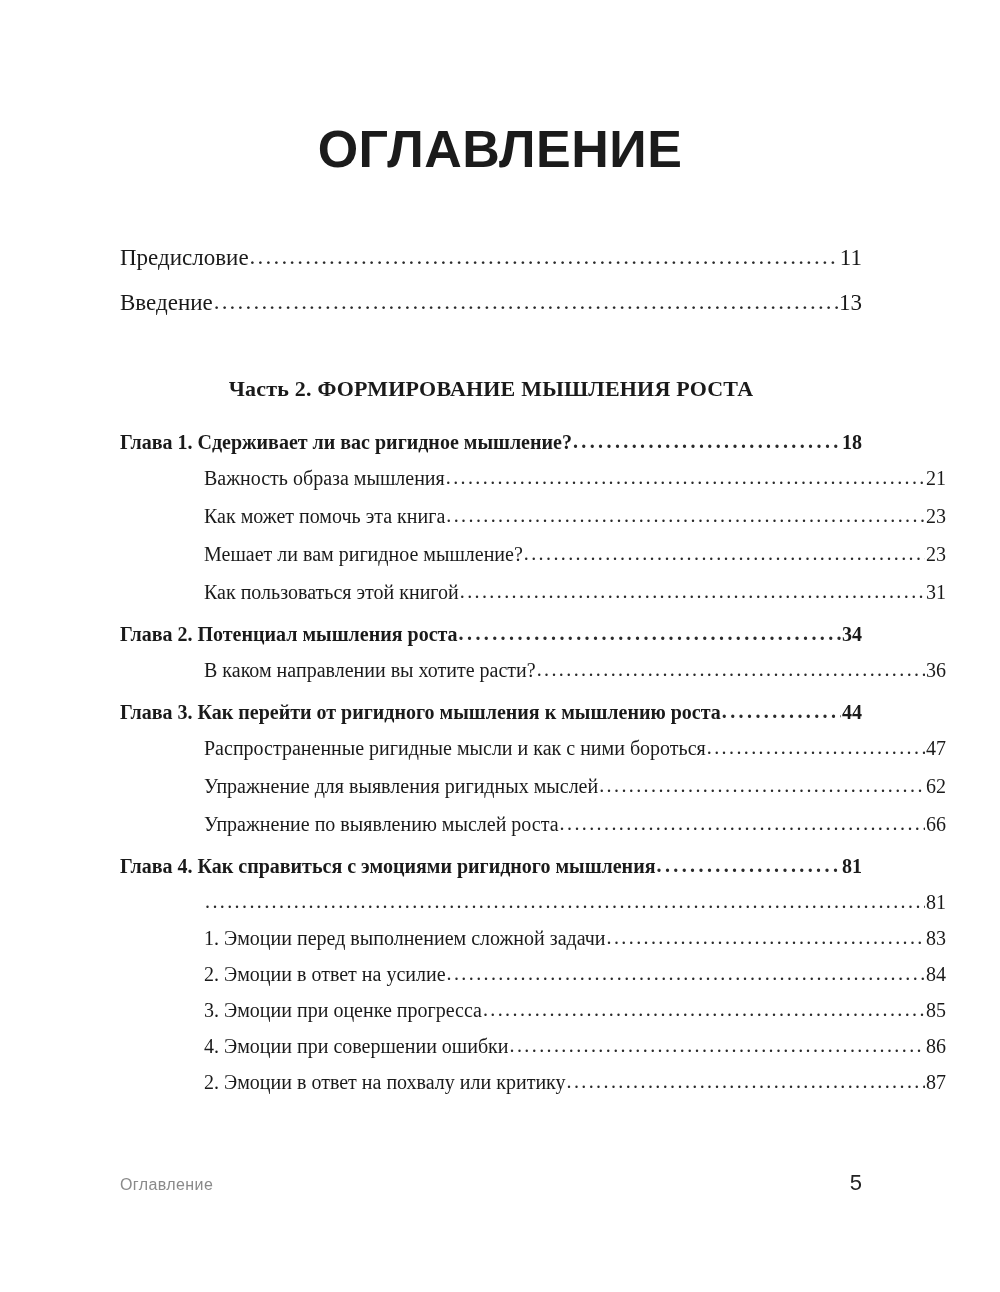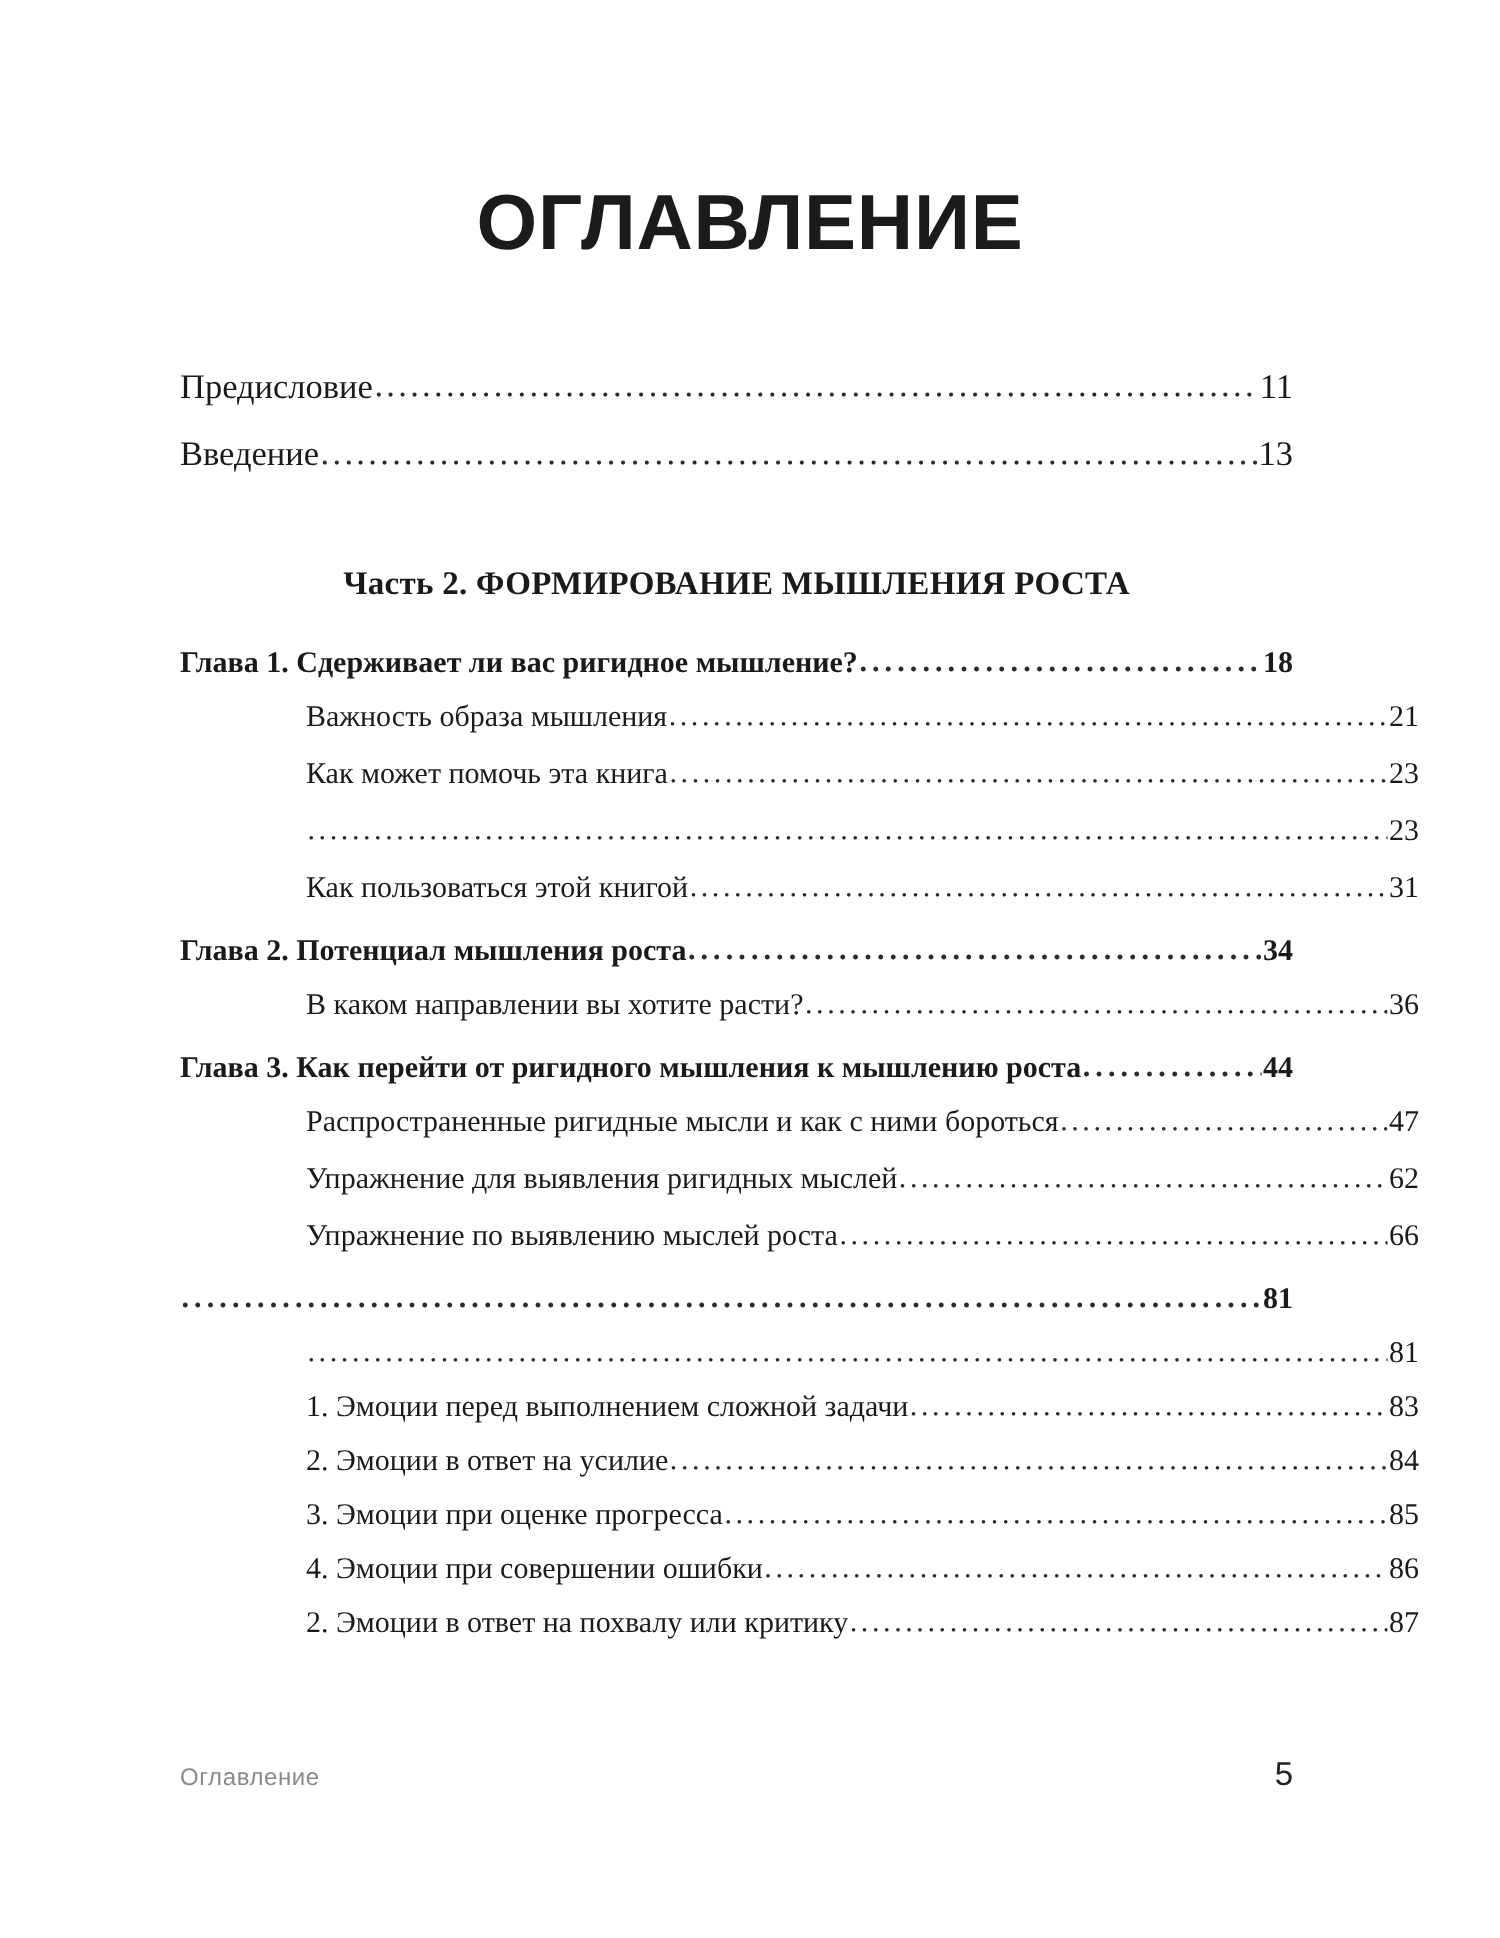--- a/index.html
+++ b/index.html
@@ -166,20 +166,21 @@
       <span class="label">Важность образа мышления</span>
       <span class="leader">..................................................................................................</span>
       <span class="page-no">21</span>
     </div>
     <div class="entry section">
       <span class="label">Как может помочь эта книга</span>
       <span class="leader">..................................................................................................</span>
       <span class="page-no">23</span>
     </div>
     <div class="entry section">
+      <span class="label">Мешает ли вам ригидное мышление?</span>
       <span class="leader">..................................................................................................</span>
       <span class="page-no">23</span>
     </div>
     <div class="entry section">
       <span class="label">Как пользоваться этой книгой</span>
       <span class="leader">..................................................................................................</span>
       <span class="page-no">31</span>
     </div>
 
     <div class="entry chapter">
@@ -208,20 +209,21 @@
       <span class="leader">..................................................................................................</span>
       <span class="page-no">62</span>
     </div>
     <div class="entry section">
       <span class="label">Упражнение по выявлению мыслей роста</span>
       <span class="leader">..................................................................................................</span>
       <span class="page-no">66</span>
     </div>
 
     <div class="entry chapter">
+      <span class="label">Глава 4. Как справиться с эмоциями ригидного мышления</span>
       <span class="leader">..................................................................................................</span>
       <span class="page-no">81</span>
     </div>
     <div class="entry section tight">
       <span class="leader">..................................................................................................</span>
       <span class="page-no">81</span>
     </div>
     <div class="entry section tight">
       <span class="label">1. Эмоции перед выполнением сложной задачи</span>
       <span class="leader">..................................................................................................</span>

